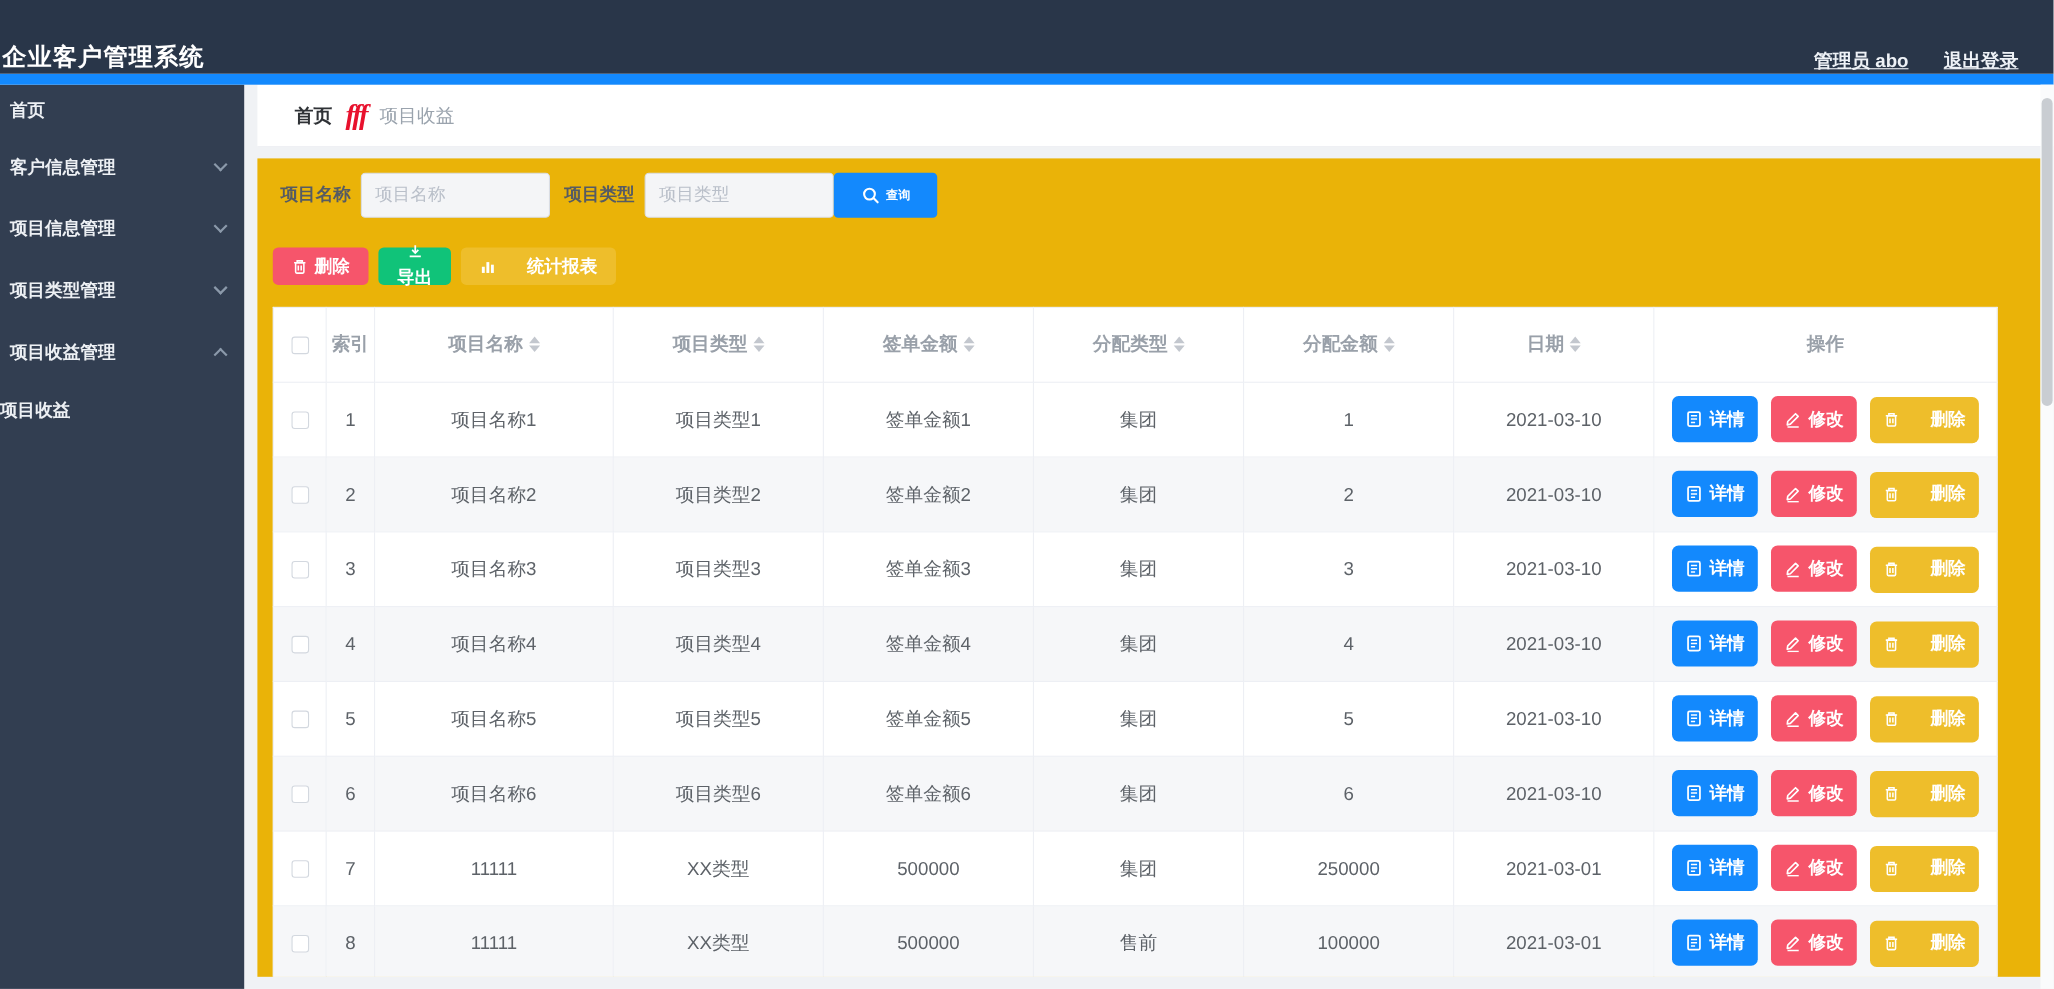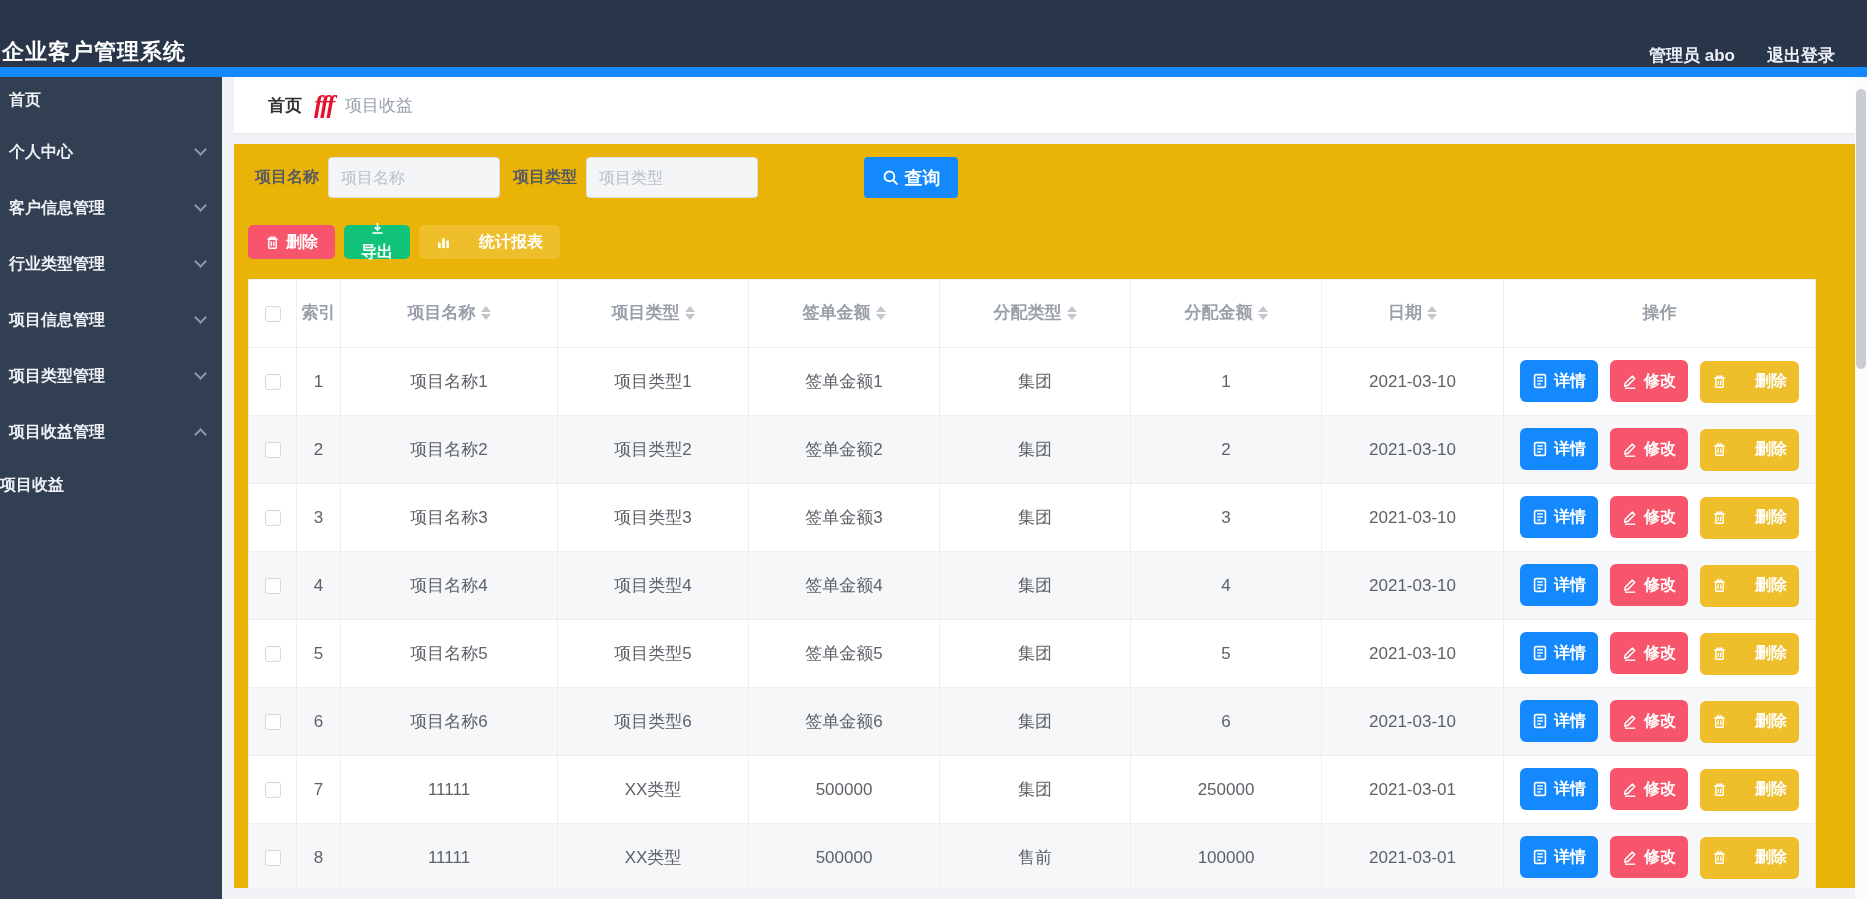--- a/index.html
+++ b/index.html
@@ -3,21 +3,21 @@
 <meta charset="utf-8">
 <style>
   * { margin:0; padding:0; box-sizing:border-box; }
   html,body { width:1867px; height:899px; overflow:hidden; }
   body { position:relative; background:#f0f2f5; font-family:"Liberation Sans","DejaVu Sans",sans-serif; }
 
   .navbar { position:absolute; left:0; top:0; width:1867px; height:67px; background:var(--navbar,#293649);
             display:flex; align-items:flex-end; justify-content:space-between; padding:0 32px 0 2px; z-index:5; }
   .navbar-title { color:#ffffff; font-size:22px; font-weight:bold; letter-spacing:1px; }
   .navbar-right { display:flex; gap:32px; color:#eef2f7; font-size:17px; font-weight:bold; }
-  .navbar-right span { cursor:pointer; }
+  .navbar-right span { cursor:pointer;text-decoration:underline; }
 
   .stripe { position:absolute; left:0; top:67px; width:1867px; height:10px; background:var(--accent,#1389fd); z-index:4; }
 
   .sidebar { position:absolute; left:0; top:77px; width:222px; height:822px; background:var(--sidebar,#323e51); z-index:3; }
   .side-item { height:56px; display:flex; align-items:center; justify-content:space-between;
                padding:0 17px 0 9px; color:#edf0f4; font-size:16px; font-weight:bold; cursor:pointer; }
   .side-item.first { height:47px; }
   .side-item.active { background:var(--sidebar-active,#2e4a6a); }
   .side-item.sub { height:50px; padding-left:0; }
   .chev { width:9px; height:9px; border-left:2px solid #8b99aa; border-bottom:2px solid #8b99aa;
@@ -38,21 +38,21 @@
   .f-label { font-size:16px; font-weight:bold; color:#565b63; margin-right:9px; white-space:nowrap; }
   .f-label.second { margin-left:13px; }
   .f-input { width:172px; height:41px; background:#f4f5f7; border:1px solid #d9dde4; border-radius:4px;
              padding:0 12px; font-size:16px; color:#333; outline:none; font-family:inherit; }
   .f-input::placeholder { color:#b9bfc9; }
 
   .btn { border:none; display:inline-flex; align-items:center; justify-content:center; gap:6px;
          color:#fff; font-weight:bold; font-family:inherit; cursor:pointer; white-space:nowrap; }
   .btn svg { flex:0 0 auto; }
   .btn-search { width:94px; height:41px; border-radius:4px; background:var(--accent,#1389fd);
-                font-size:18px; margin-left:106px; }
+                font-size:11px; }
 
   .toolbar { margin-top:27px; display:flex; gap:9px; }
   .btn-tool { height:34px; border-radius:5px; font-size:16px; padding:0 17px; }
   .btn-red { background:var(--red,#f6556b); }
   .btn-green { background:var(--green,#10c379);flex-direction:column; }
   .btn-yellow { background:var(--yellow,#eebe2b);gap:28px; }
   .btn-blue { background:var(--accent,#1389fd); }
 
   .tbl { margin-top:20px; border-collapse:collapse; table-layout:fixed; width:1567px; background:#fff; }
   .tbl th, .tbl td { border:1px solid #edeff4; text-align:center; vertical-align:middle; overflow:hidden; }
@@ -84,29 +84,21 @@
   </div>
 </div>
 
 <div class="stripe"></div>
 
 <div class="sidebar">
     <div class="side-item first">
       <span>首页</span>
     </div>
     <div class="side-item">
-      <span>个人中心</span>
-      <span class="chev"></span>
-    </div>
-    <div class="side-item">
       <span>客户信息管理</span>
-      <span class="chev"></span>
-    </div>
-    <div class="side-item">
-      <span>行业类型管理</span>
       <span class="chev"></span>
     </div>
     <div class="side-item">
       <span>项目信息管理</span>
       <span class="chev"></span>
     </div>
     <div class="side-item">
       <span>项目类型管理</span>
       <span class="chev"></span>
     </div>

